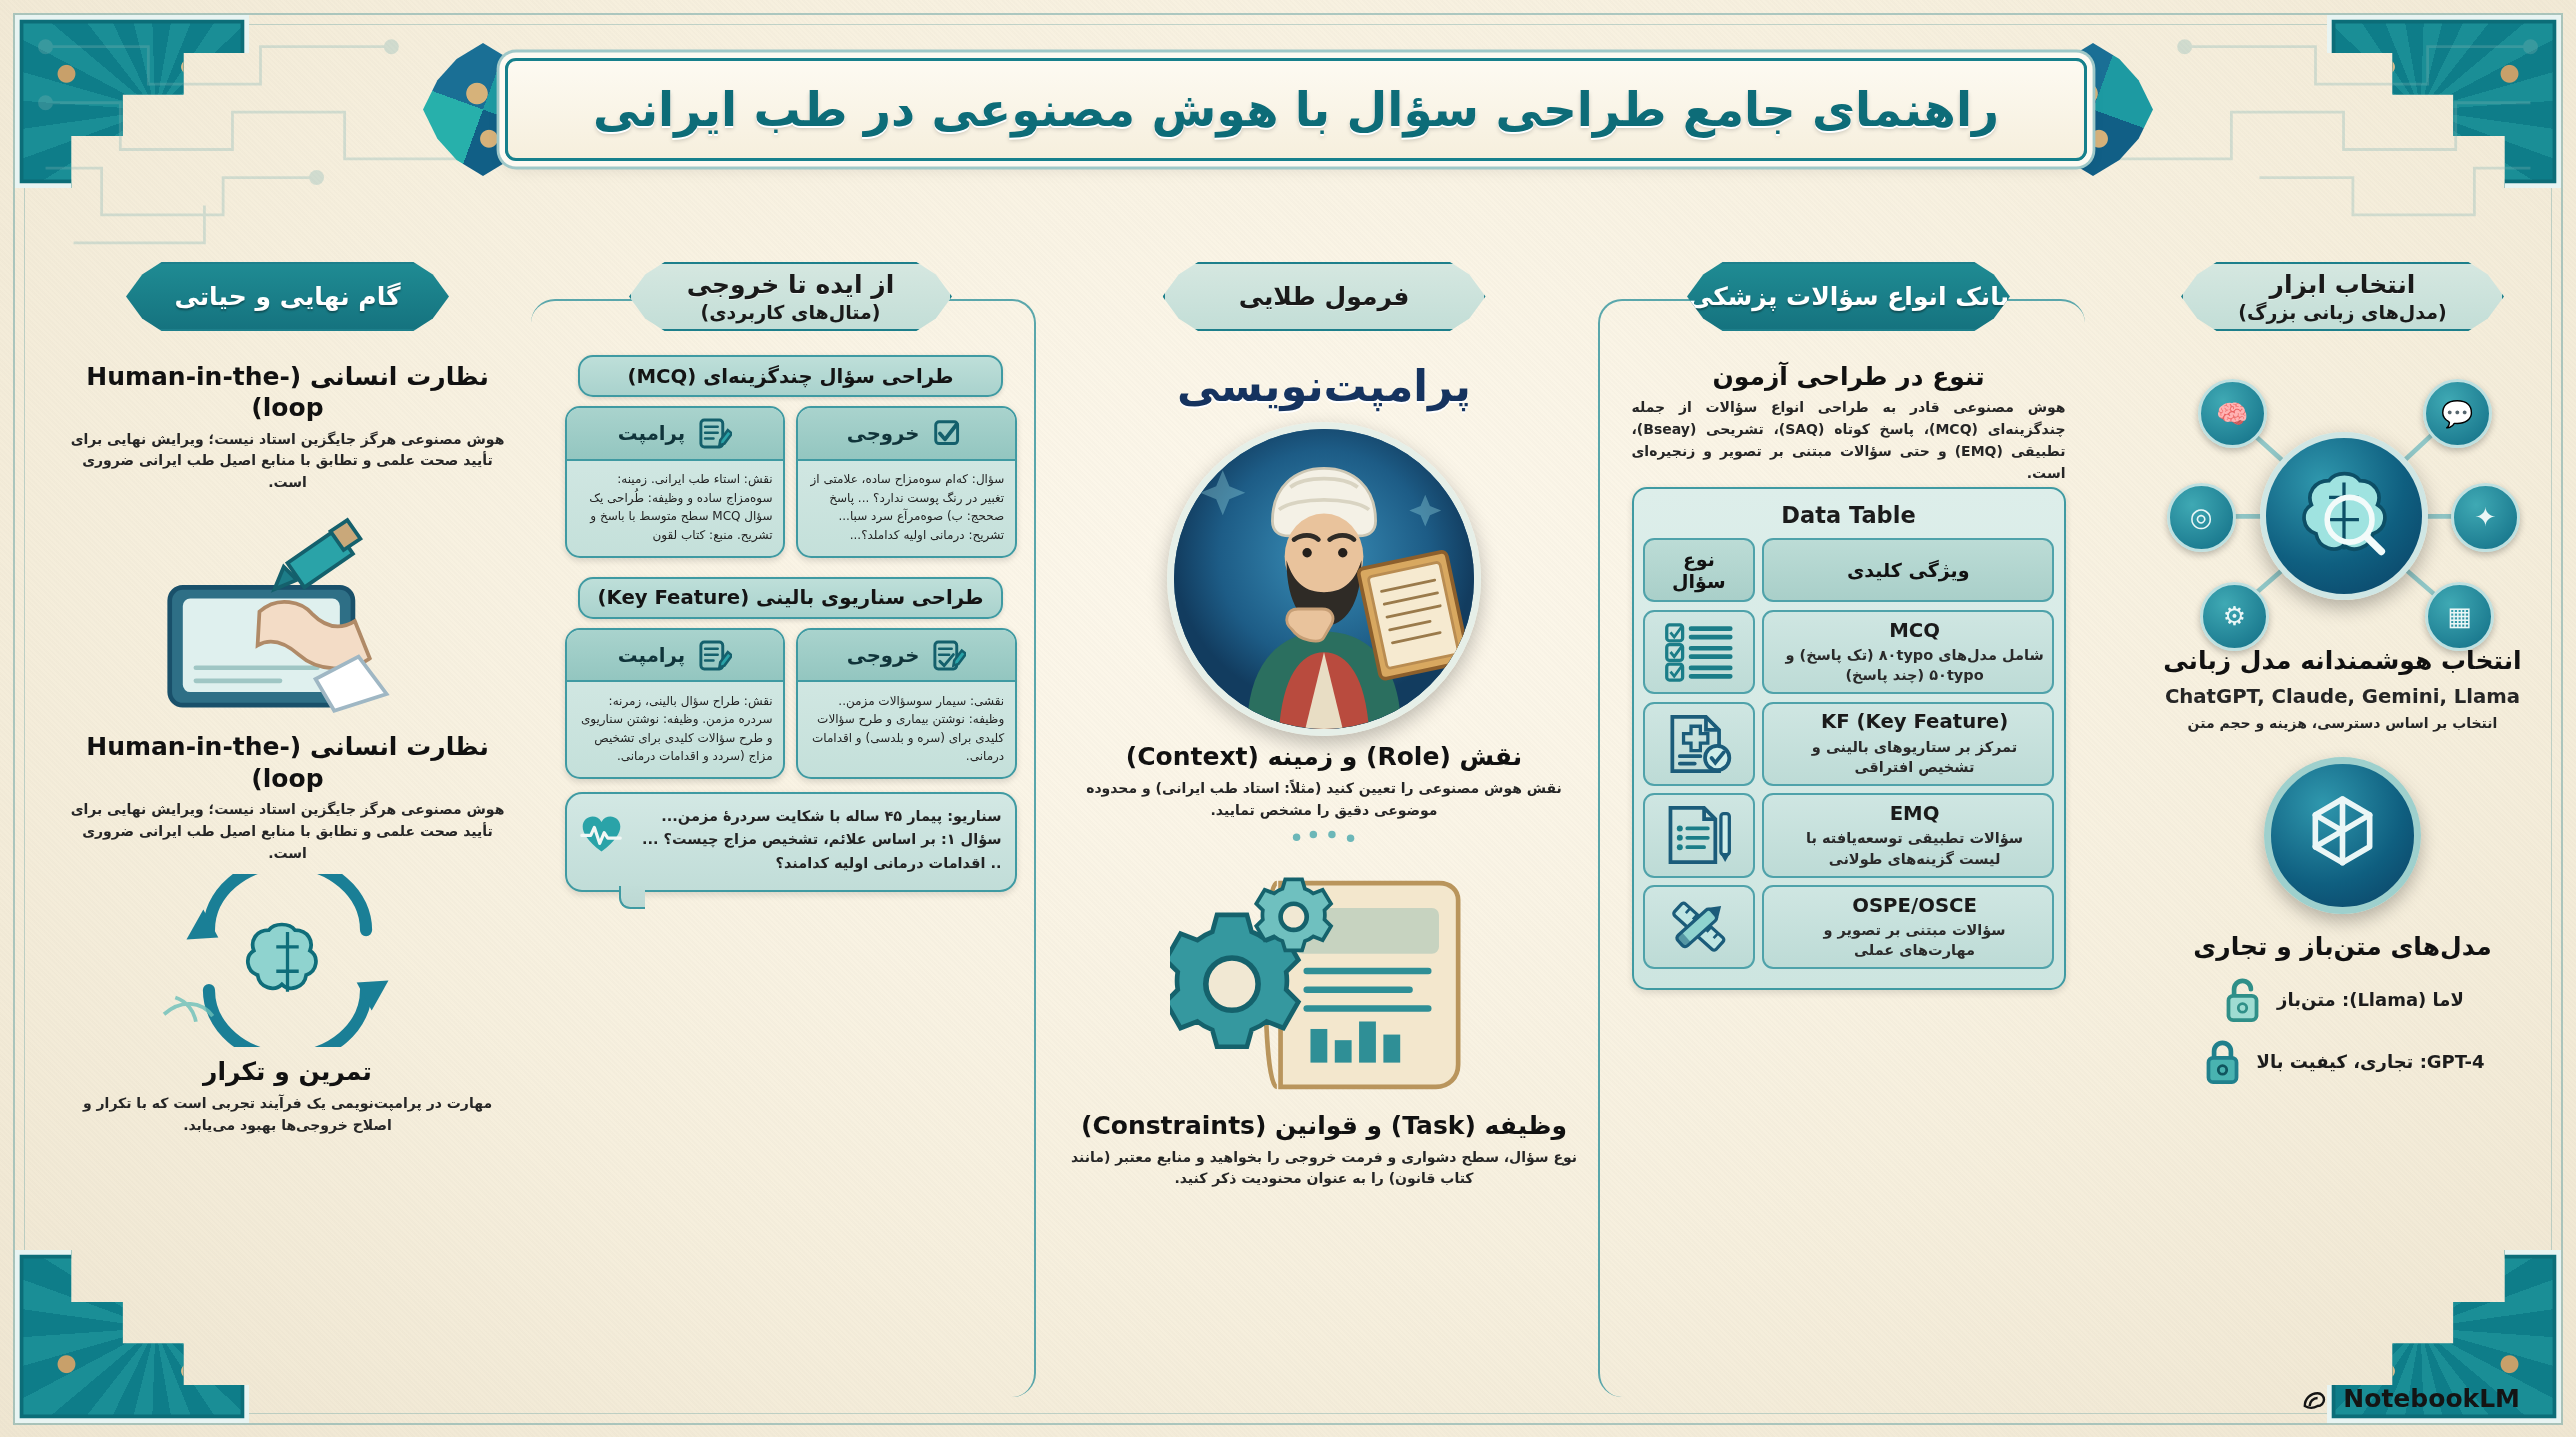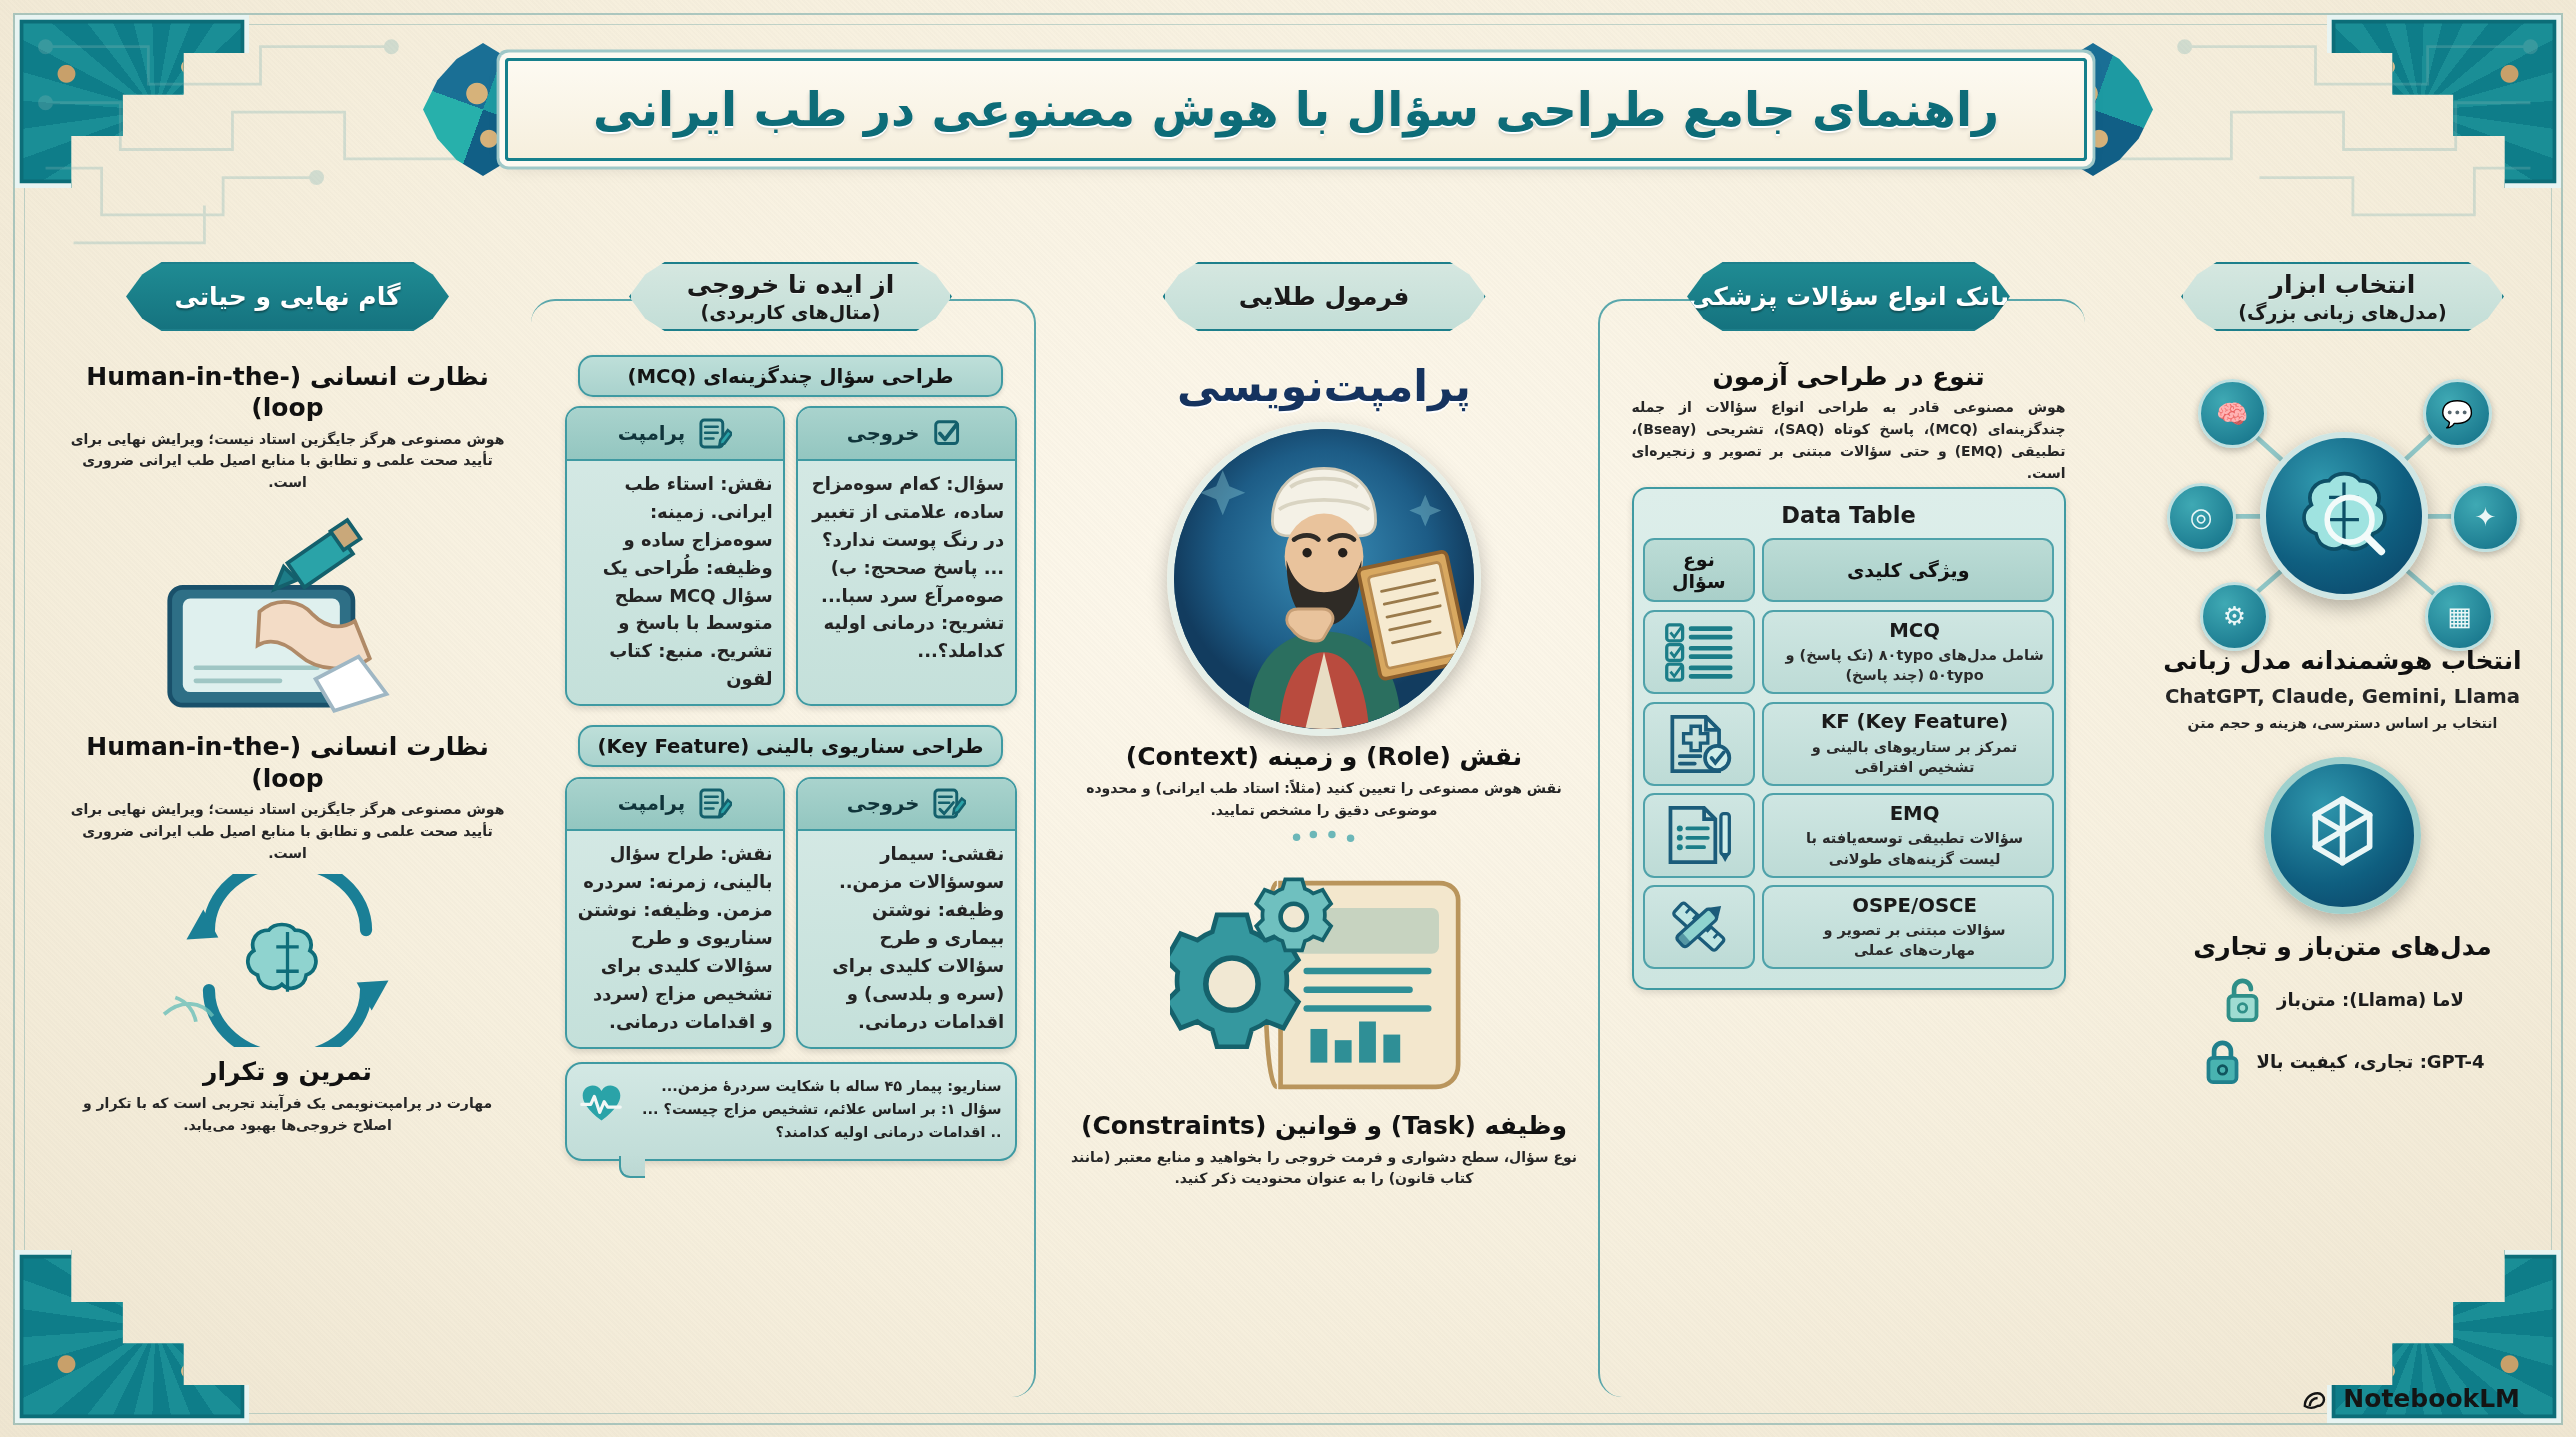--- a/index.html
+++ b/index.html
@@ -43,21 +43,21 @@
   
   .circuit{ position:absolute; opacity:.30; pointer-events:none; }
   .circuit.left { left:36px; top:28px; }
   .circuit.right{ right:36px; top:28px; transform:scaleX(-1);}
 
   
   #banner{
     position:absolute; left:505px; top:58px; width:1582px; height:103px;
     background:linear-gradient(180deg,#fdfaf2 0%, #f6efdd 100%);
     border:3.7px solid #16808c;
-    border-radius:4px;
+    border-radius:11px;
     box-shadow:0 0 0 5.6px #fdfaf2, 0 0 0 8.4px #9fc8c8, 0 5.6px 17px rgba(0,0,0,.13);
     display:flex; align-items:center; justify-content:center;
   }
   #banner .title{
     font-size:47px; font-weight:bold; color:#0d6c78; letter-spacing:0.5px;
     text-shadow: 0 1.9px 0 #fff, 0 2.8px 4.7px rgba(0,0,0,.18);
     white-space:nowrap;
   }
   
   .medallion{
@@ -180,21 +180,21 @@
     flex:1 1 0; border:2.8px solid #3f9aa2; border-radius:15px; overflow:hidden;
     background:linear-gradient(180deg,#d7eae6,#c4e0da); box-shadow:0 2.8px 6.6px rgba(0,0,0,.13);
     display:flex; flex-direction:column;
   }
   .pcard .ph{
     display:flex; flex-direction:row-reverse; align-items:center; justify-content:center; gap:9.4px;
     background:linear-gradient(180deg,#a9d3cd,#93c6c0); padding:6.6px 5.6px;
     border-bottom:2.3px solid #3f9aa2;
   }
   .pcard .ph .lbl{ font-size:19.7px; font-weight:bold; color:#10343a;}
-  .pcard .pb{ padding:9.4px 10.3px 11.2px; font-size:18px; font-weight:bold; color:#242424; line-height:1.55; text-align:right;}
+  .pcard .pb{ padding:9.4px 10.3px 11.2px; font-size:12px; font-weight:normal; color:#242424; line-height:1.55; text-align:right;}
   .scenario{
     margin:13px auto 0; border:2.8px solid #3f9aa2; border-radius:17px; position:relative;
     background:linear-gradient(180deg,#d3e8e4,#c1ddd8); padding:11.2px 13px 15px;
     font-size:14.5px; font-weight:bold; color:#232323; line-height:1.6; text-align:right;
     box-shadow:0 2.8px 6.6px rgba(0,0,0,.12);
   }
   .scenario:after{
     content:""; position:absolute; left:52px; bottom:-19px; width:24px; height:20.6px;
     background:linear-gradient(180deg,#c1ddd8,#bcd8d3);
     border-left:2.8px solid #3f9aa2; border-bottom:2.8px solid #3f9aa2;

